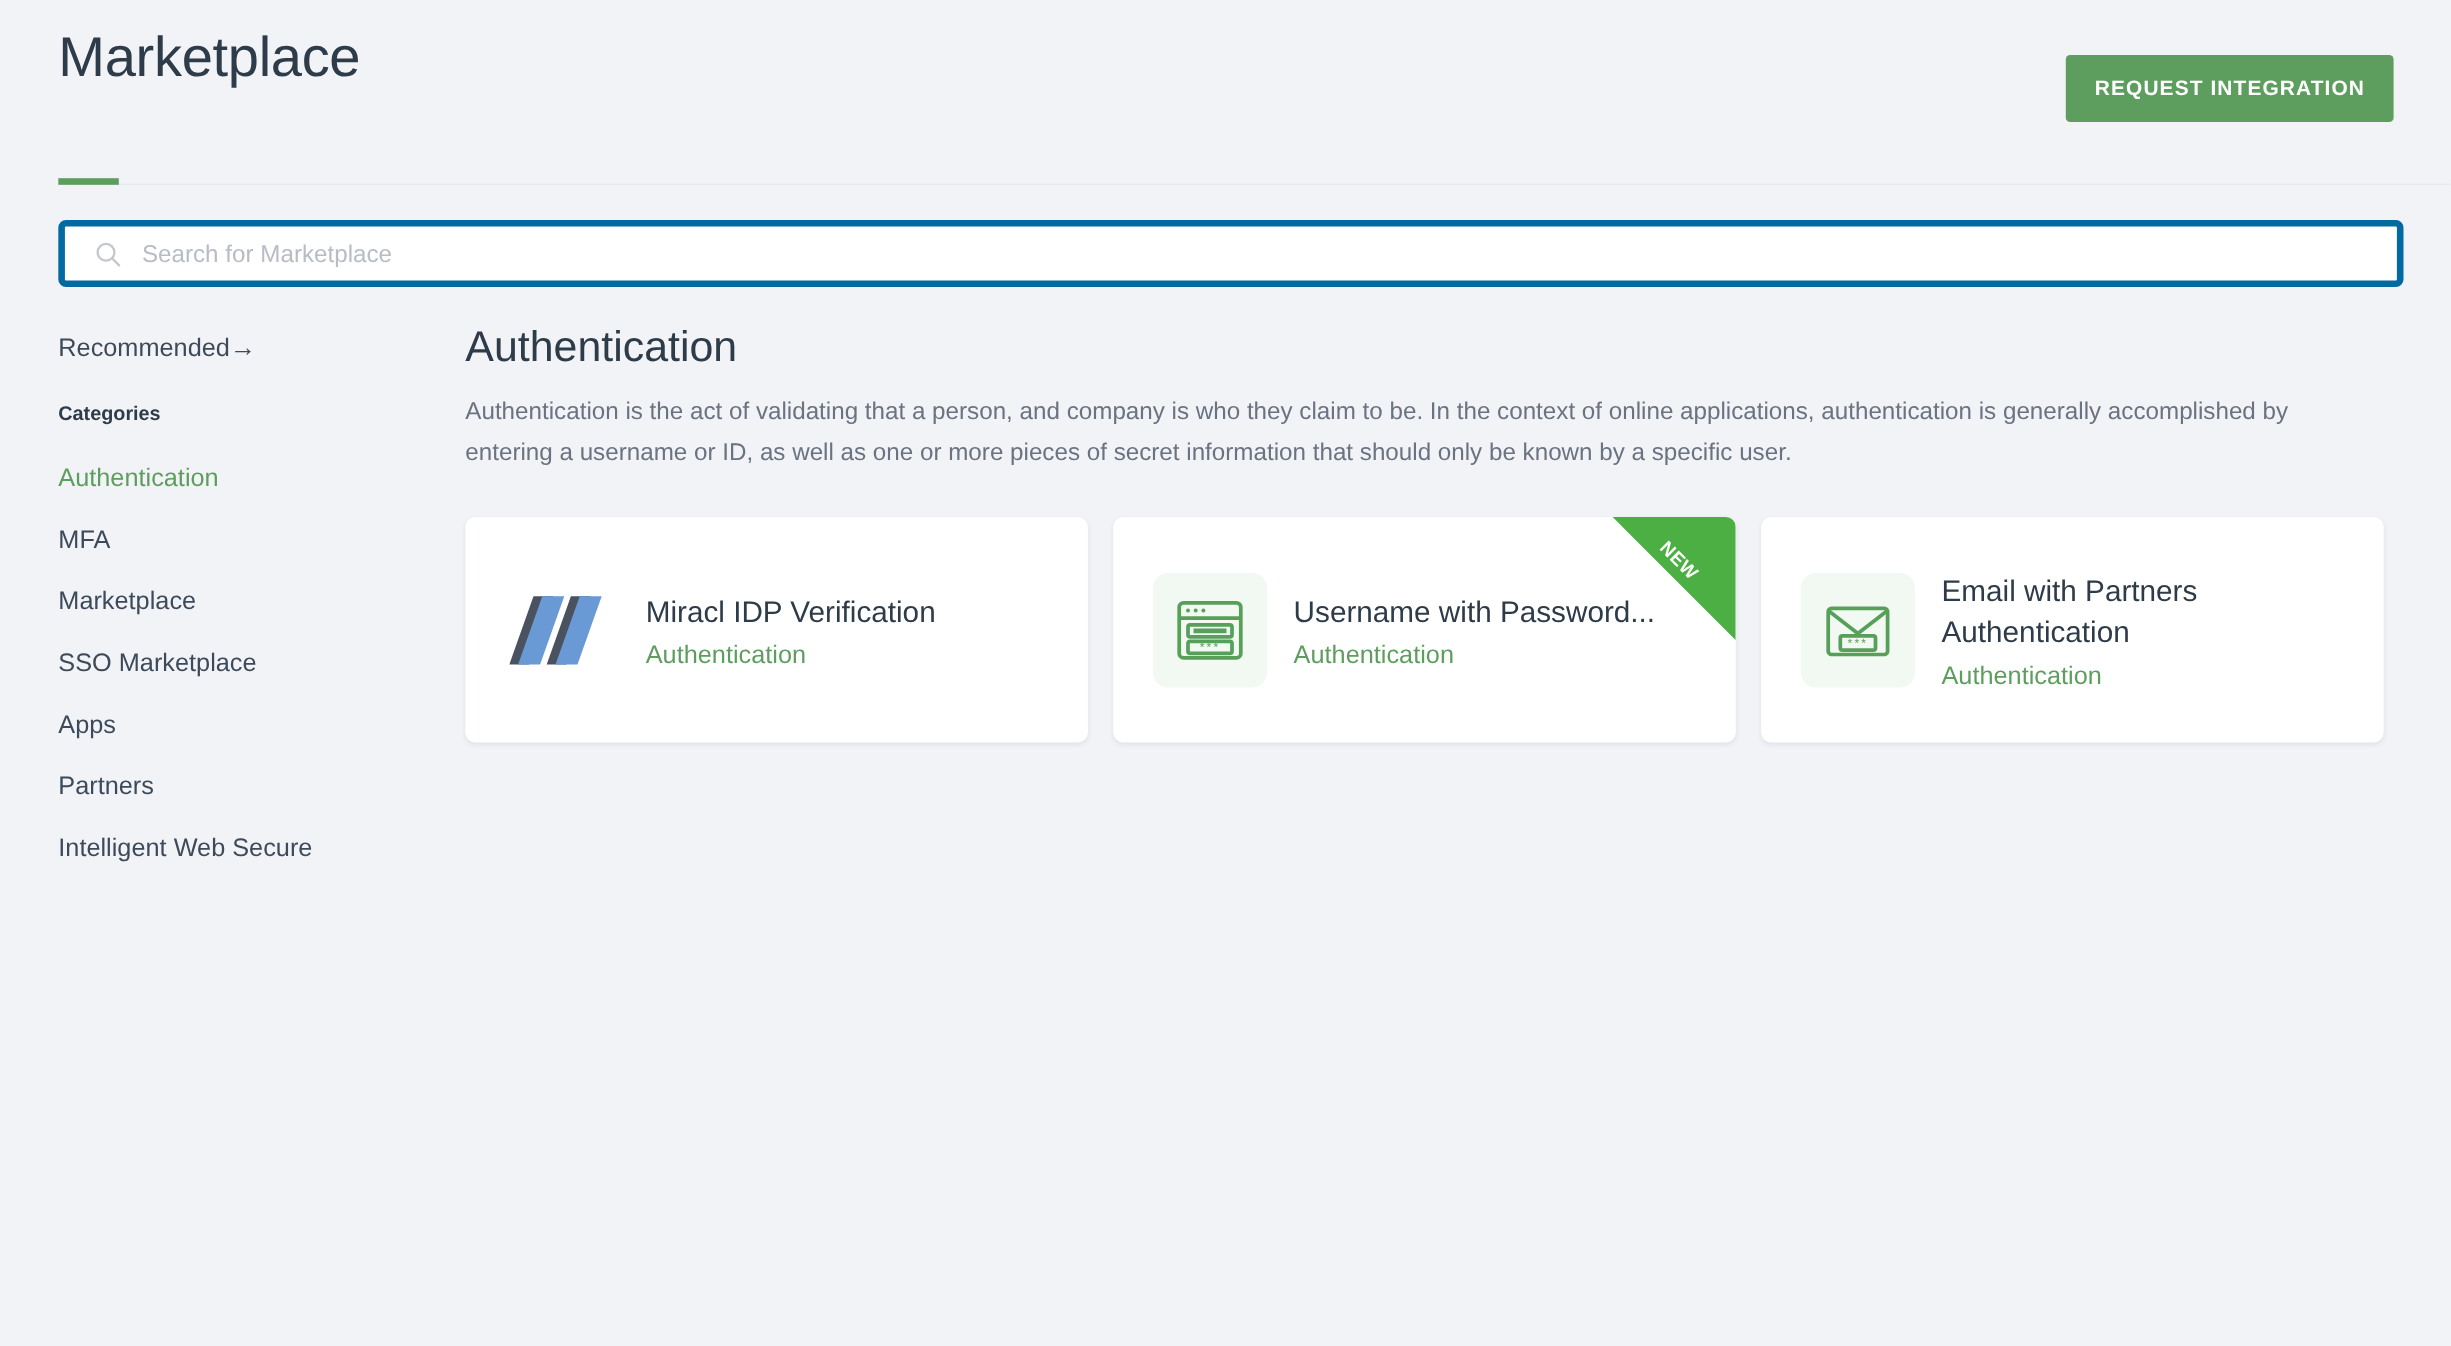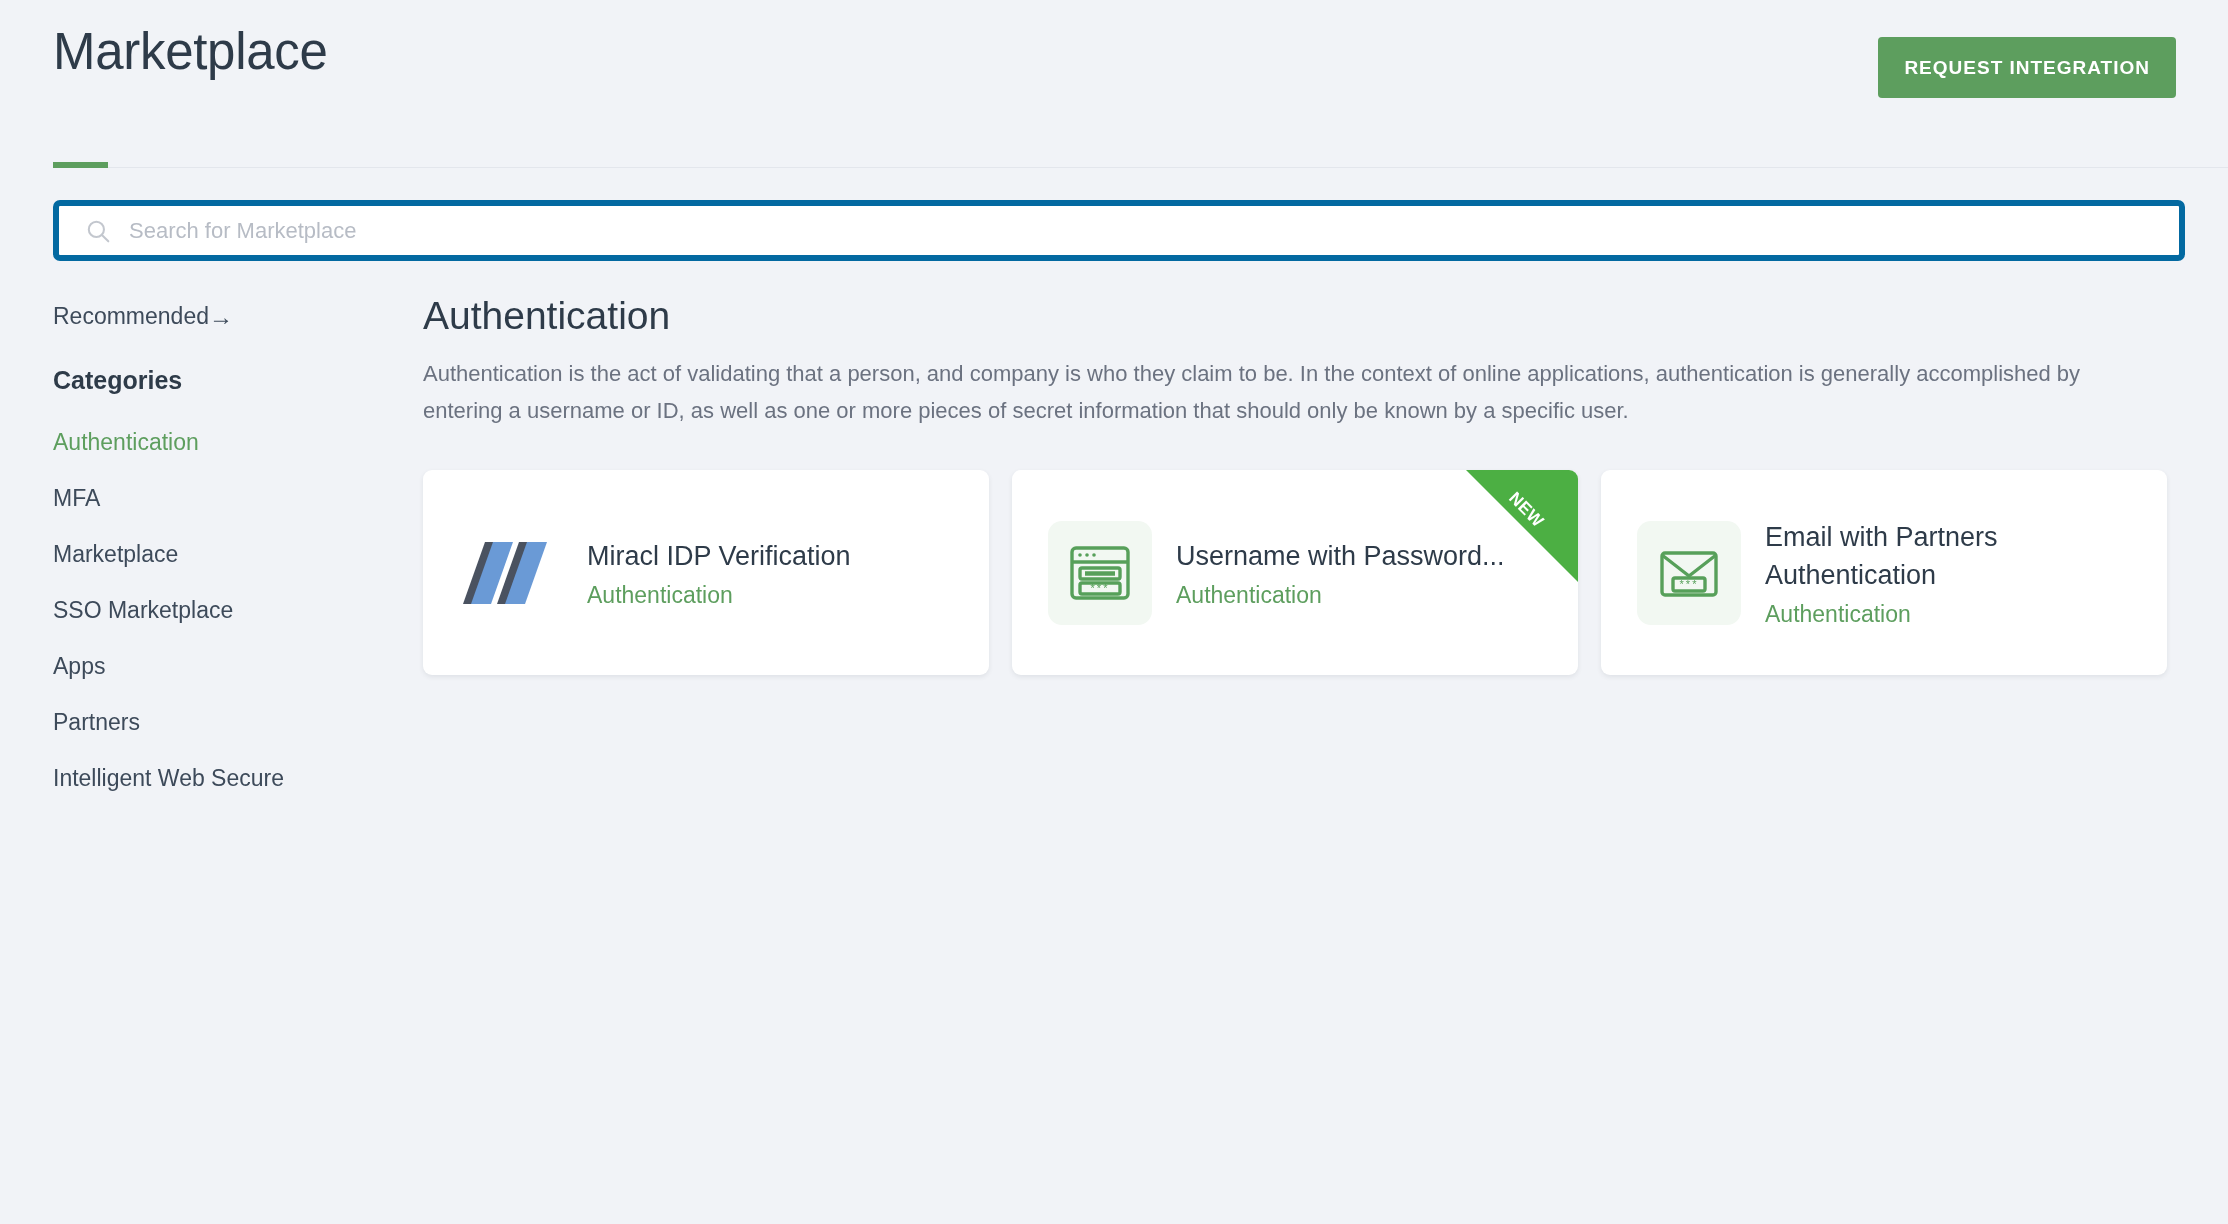--- a/index.html
+++ b/index.html
@@ -36,21 +36,21 @@
 
   .page-title {
     font-size: 51px;
     line-height: 60px;
     font-weight: 400;
     color: #2e3b49;
     letter-spacing: -0.3px;
   }
 
   .request-btn {
-    margin-top: 15px;
+    margin-top: 28px;
     background: #5d9e5e;
     color: #ffffff;
     border: none;
     border-radius: 4px;
     font-family: "Liberation Sans", sans-serif;
     font-size: 19px;
     font-weight: 700;
     letter-spacing: 1.0px;
     padding: 20px 26px 19px 26px;
     cursor: pointer;
@@ -130,21 +130,21 @@
     align-items: center;
     font-size: 23px;
     color: #3d4a5a;
     margin-bottom: 36px;
     cursor: pointer;
     width: fit-content;
   }
   .side-link .arrow { font-size: 24px; line-height: 1; }
 
   .side-heading {
-    font-size: 25px;
+    font-size: 18px;
     font-weight: 700;
     color: #2e3b49;
     margin-bottom: 34px;
   }
 
   .cat-item {
     font-size: 23px;
     color: #3d4a5a;
     margin-bottom: 29px;
     cursor: pointer;

